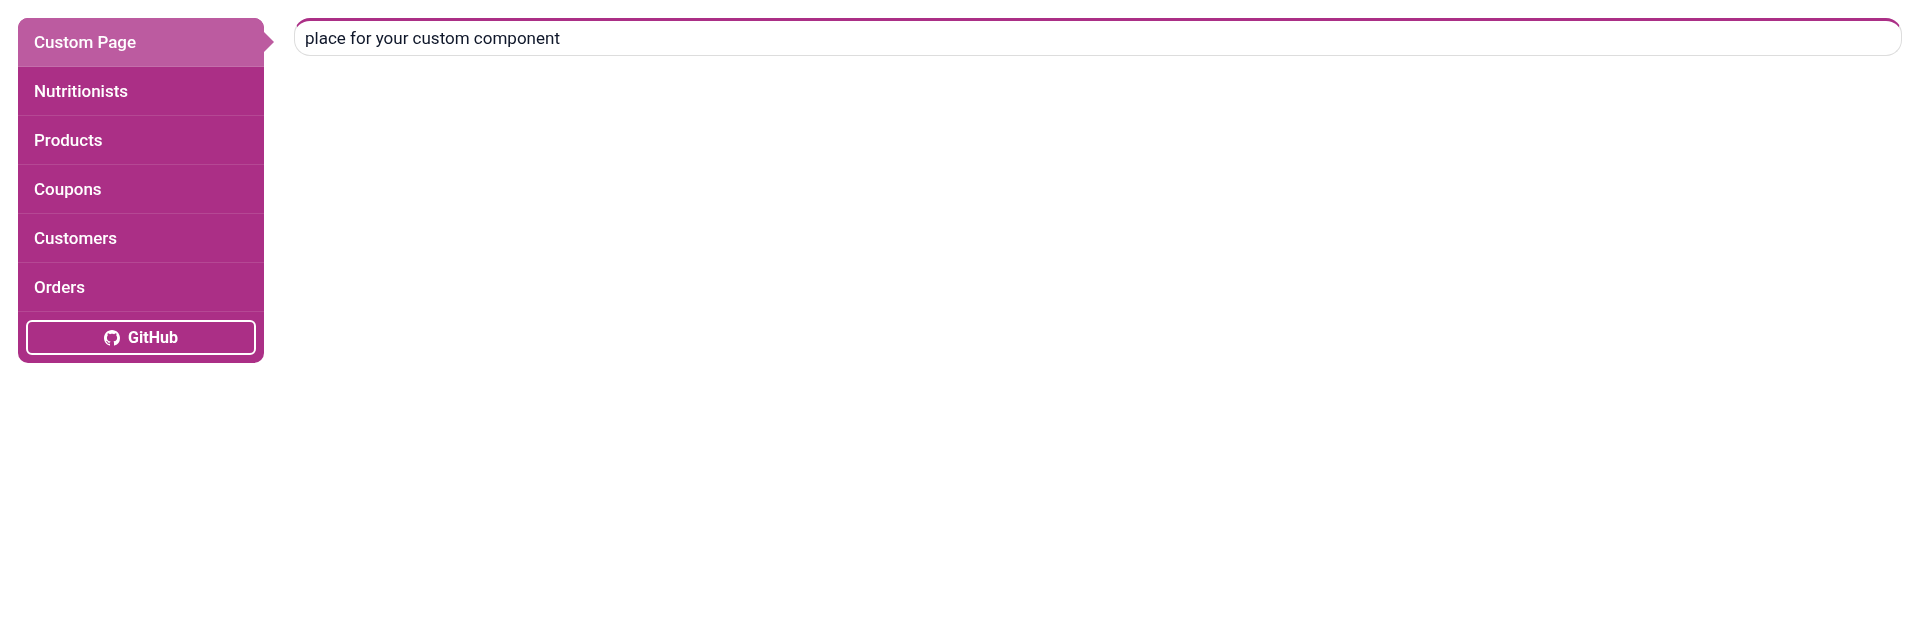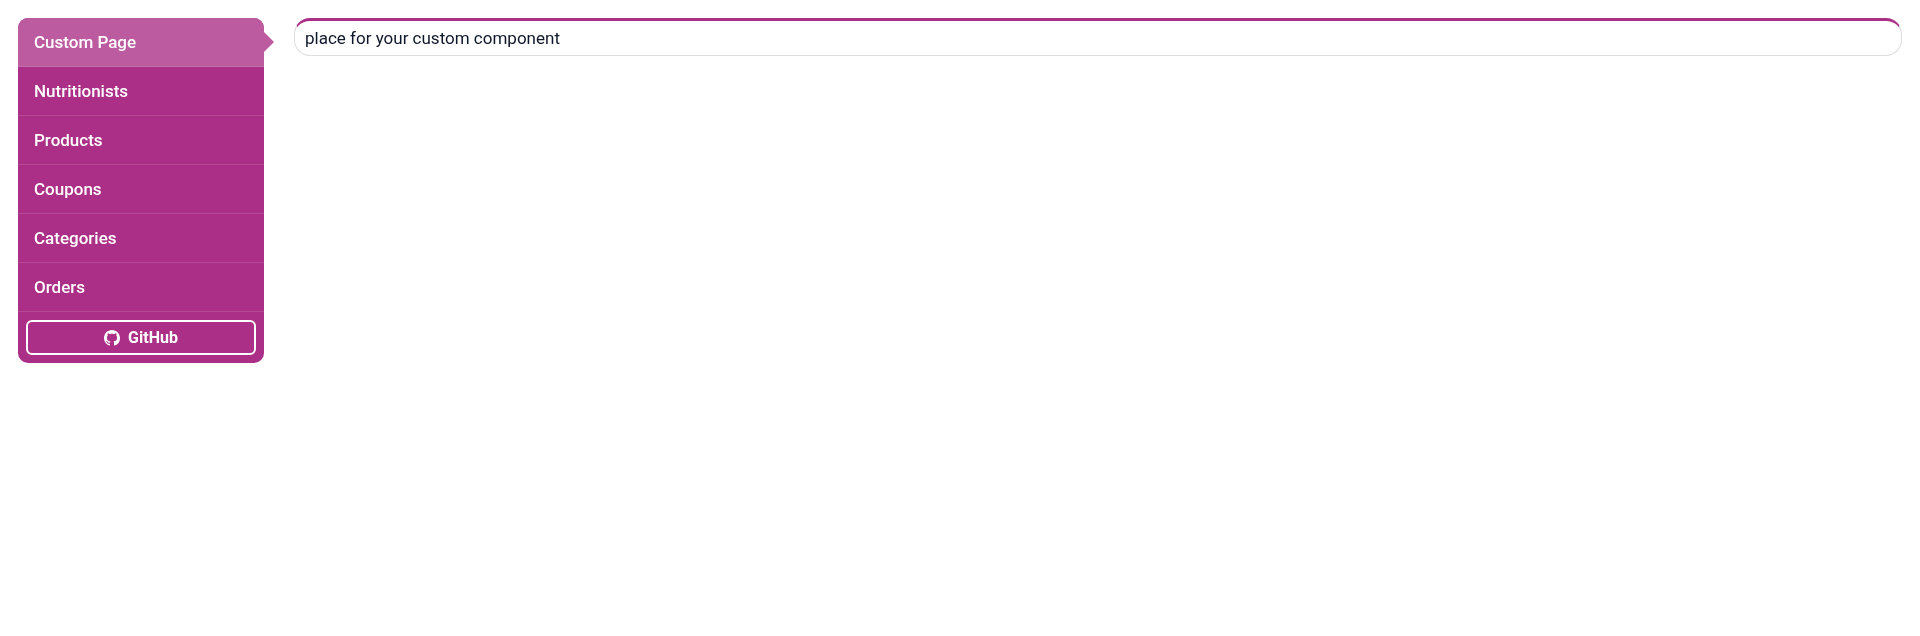--- a/index.html
+++ b/index.html
@@ -94,21 +94,21 @@
   <div class="sidebar-item">
     <span>Nutritionists</span>
   </div>
   <div class="sidebar-item">
     <span>Products</span>
   </div>
   <div class="sidebar-item">
     <span>Coupons</span>
   </div>
   <div class="sidebar-item">
-    <span>Categories</span>
+    <span>Customers</span>
   </div>
   <div class="sidebar-item">
     <span>Orders</span>
   </div>
   <div class="github-button">
     <span class="github-icon">
       <svg width="16" height="16" viewBox="0 0 16 16" fill="#ffffff">
         <path d="M8 0C3.58 0 0 3.58 0 8c0 3.54 2.29 6.53 5.47 7.59.4.07.55-.17.55-.38 0-.19-.01-.82-.01-1.49-2.01.37-2.53-.49-2.69-.94-.09-.23-.48-.94-.82-1.13-.28-.15-.68-.52-.01-.53.63-.01 1.08.58 1.23.82.72 1.21 1.87.87 2.33.66.07-.52.28-.87.51-1.07-1.78-.2-3.64-.89-3.64-3.95 0-.87.31-1.59.82-2.15-.08-.2-.36-1.02.08-2.12 0 0 .67-.21 2.2.82.64-.18 1.32-.27 2-.27.68 0 1.36.09 2 .27 1.53-1.04 2.2-.82 2.2-.82.44 1.1.16 1.92.08 2.12.51.56.82 1.27.82 2.15 0 3.07-1.87 3.75-3.65 3.95.29.25.54.73.54 1.48 0 1.07-.01 1.93-.01 2.2 0 .21.15.46.55.38A8.013 8.013 0 0016 8c0-4.42-3.58-8-8-8z"></path>
       </svg>
     </span>

